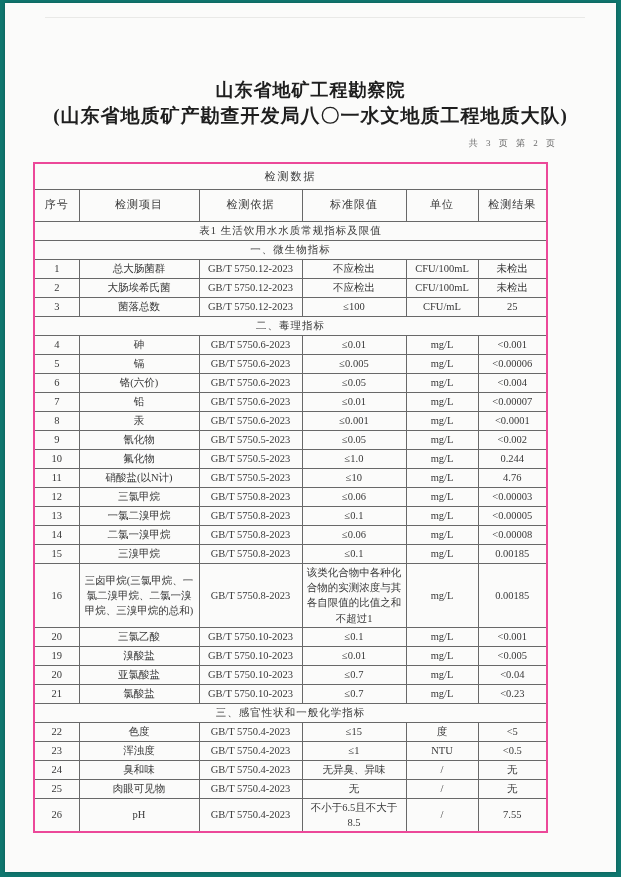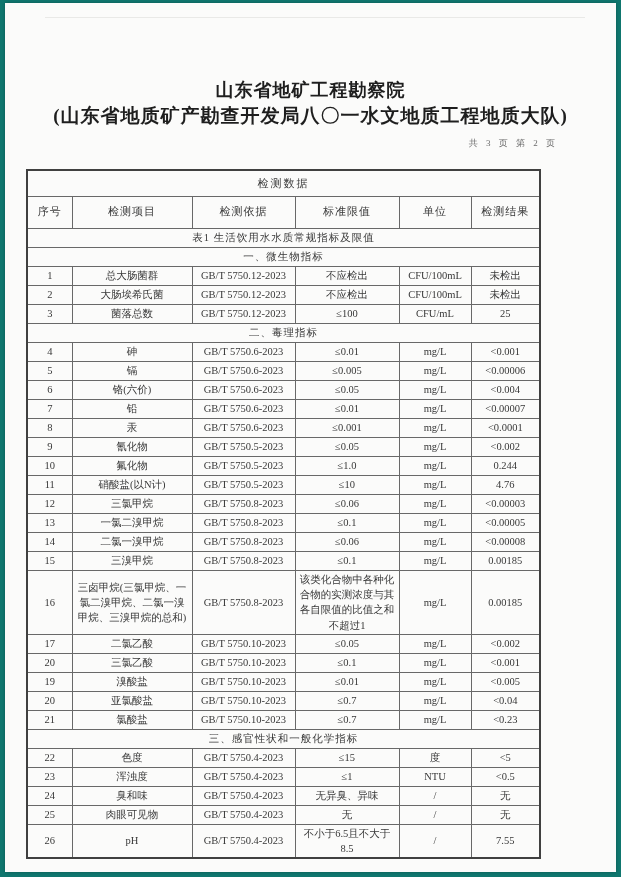--- a/index.html
+++ b/index.html
@@ -42,32 +42,32 @@
     padding-top: 74px;
     font-size: 18px;
     line-height: 26px;
   }
   .title-2 {
     font-size: 19px;
     line-height: 26px;
   }
   .pagination {
     width: 513px;
-    margin: 8px 0 19px 40px;
+    margin: 8px 0 12px 40px;
     text-align: right;
     font-size: 9px;
     letter-spacing: 3px;
     color: #6b6b6b;
   }
   table.report {
     border-collapse: collapse;
     table-layout: fixed;
     width: 513px;
-    margin-left: 21px;
-    border: 2px solid #404040;
+    margin-left: 28px;
+    border: 2px solid #ec4899;
   }
   table.report th,
   table.report td {
     border: 1px solid #686868;
     text-align: center;
     vertical-align: middle;
     font-size: 10.5px;
     font-weight: normal;
     color: #383838;
     padding: 1px 2px;
@@ -266,28 +266,20 @@
           </tr>
           <tr class="data-row">
             <td>16</td>
             <td>三卤甲烷(三氯甲烷、一氯二溴甲烷、二氯一溴甲烷、三溴甲烷的总和)</td>
             <td>GB/T 5750.8-2023</td>
             <td>该类化合物中各种化合物的实测浓度与其各自限值的比值之和不超过1</td>
             <td>mg/L</td>
             <td>0.00185</td>
           </tr>
           <tr class="data-row">
-            <td>17</td>
-            <td>二氯乙酸</td>
-            <td>GB/T 5750.10-2023</td>
-            <td>≤0.05</td>
-            <td>mg/L</td>
-            <td>&lt;0.002</td>
-          </tr>
-          <tr class="data-row">
             <td>20</td>
             <td>三氯乙酸</td>
             <td>GB/T 5750.10-2023</td>
             <td>≤0.1</td>
             <td>mg/L</td>
             <td>&lt;0.001</td>
           </tr>
           <tr class="data-row">
             <td>19</td>
             <td>溴酸盐</td>

